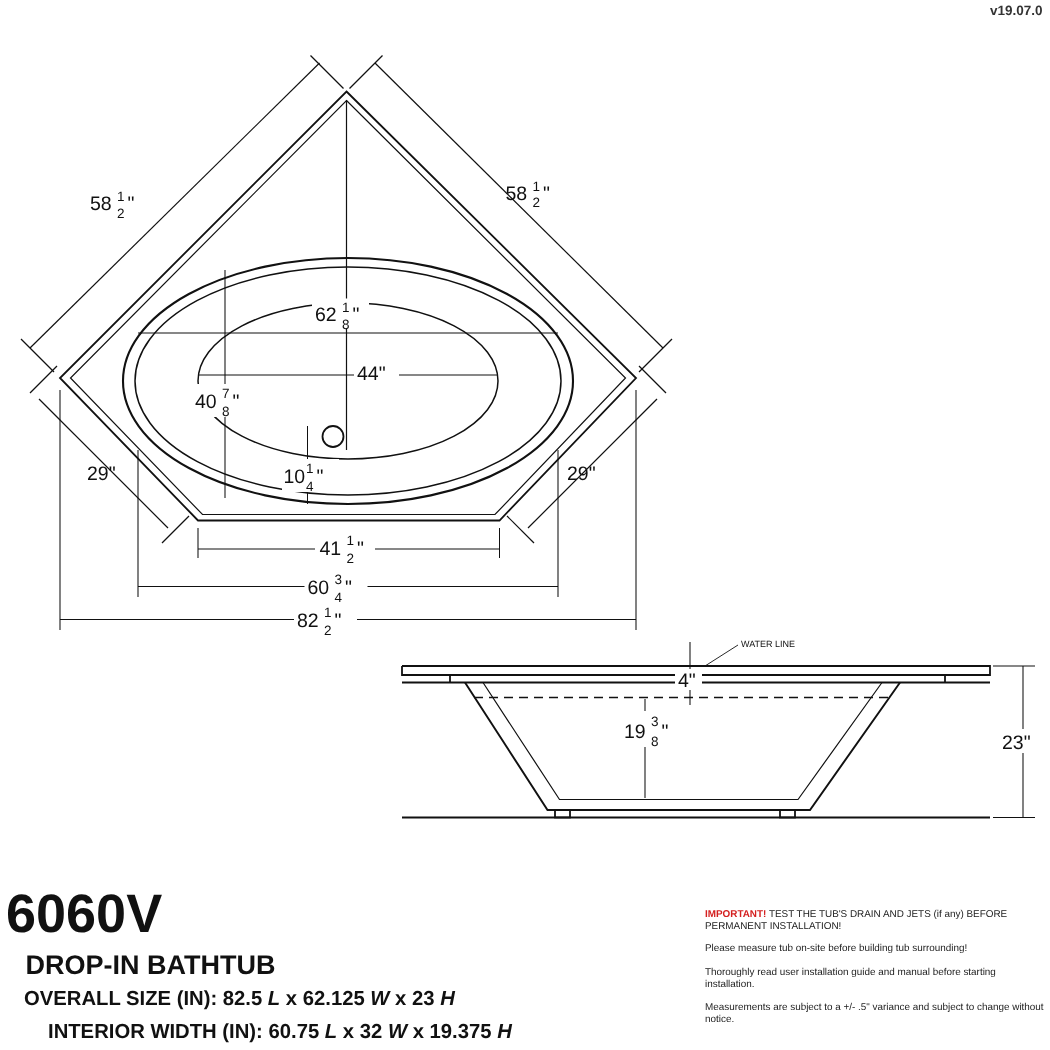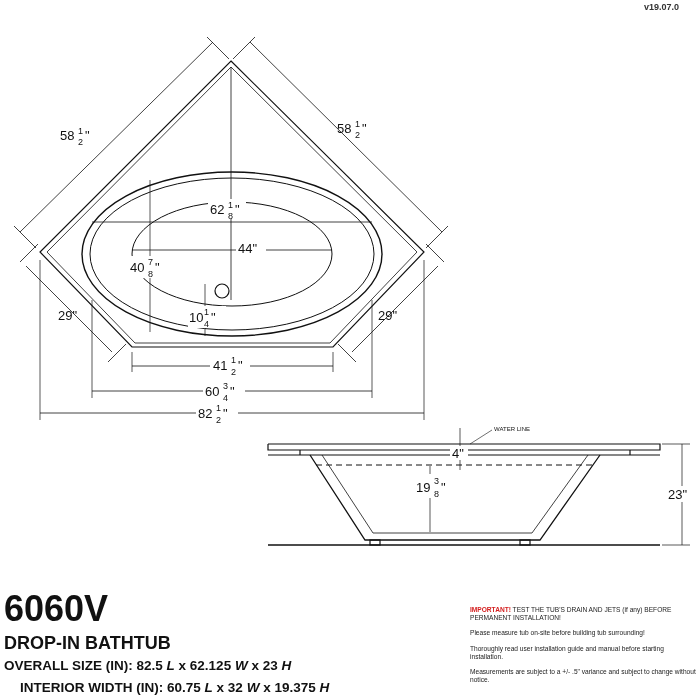--- a/index.html
+++ b/index.html
@@ -1,24 +1,24 @@
 <!DOCTYPE html>
 <html><head>
 <meta charset="utf-8">
 <style>
   html, body { margin: 0; padding: 0; background: #ffffff; }
   body { width: 700px; height: 700px; position: relative; overflow: hidden; font-family: "Liberation Sans", sans-serif; color: #111; }
-  .version { position: absolute; right: 21px; top: 2px; font-size: 9px; font-weight: bold; color: #333; }
+  .version { position: absolute; right: 5px; top: 2px; font-size: 9px; font-weight: bold; color: #333; }
   svg.drawing { position: absolute; left: 0; top: 0; }
   .dim { font-family: "Liberation Sans", sans-serif; font-size: 13px; fill: #111; }
   .frac { font-family: "Liberation Sans", sans-serif; font-size: 9px; fill: #111; }
   .tiny { font-family: "Liberation Sans", sans-serif; font-size: 6px; fill: #111; }
   .model { position: absolute; left: 4px; top: 588px; font-size: 36px; font-weight: 900; letter-spacing: 0px; font-family: Liberation Sans, sans-serif; }
-  .type { position: absolute; left: 4px; top: 633px; font-size: 18px; font-weight: bold; }
-  .size-line { position: absolute; left: 4px; font-size: 13.5px; font-weight: bold; white-space: nowrap; }
+  .type { position: absolute; left: 17px; top: 633px; font-size: 18px; font-weight: bold; }
+  .size-line { position: absolute; left: 16px; font-size: 13.5px; font-weight: bold; white-space: nowrap; }
   .size-line i { font-weight: bold; }
   .notes { position: absolute; left: 470px; top: 606px; width: 228px; font-size: 6.6px; line-height: 8.2px; color: #222; }
   .notes p { margin: 0 0 7px 0; }
   .notes .imp { color: #d42020; font-weight: bold; }
 </style>
 </head>
 <body>
 
 <div class="version">v19.07.0</div>
 

